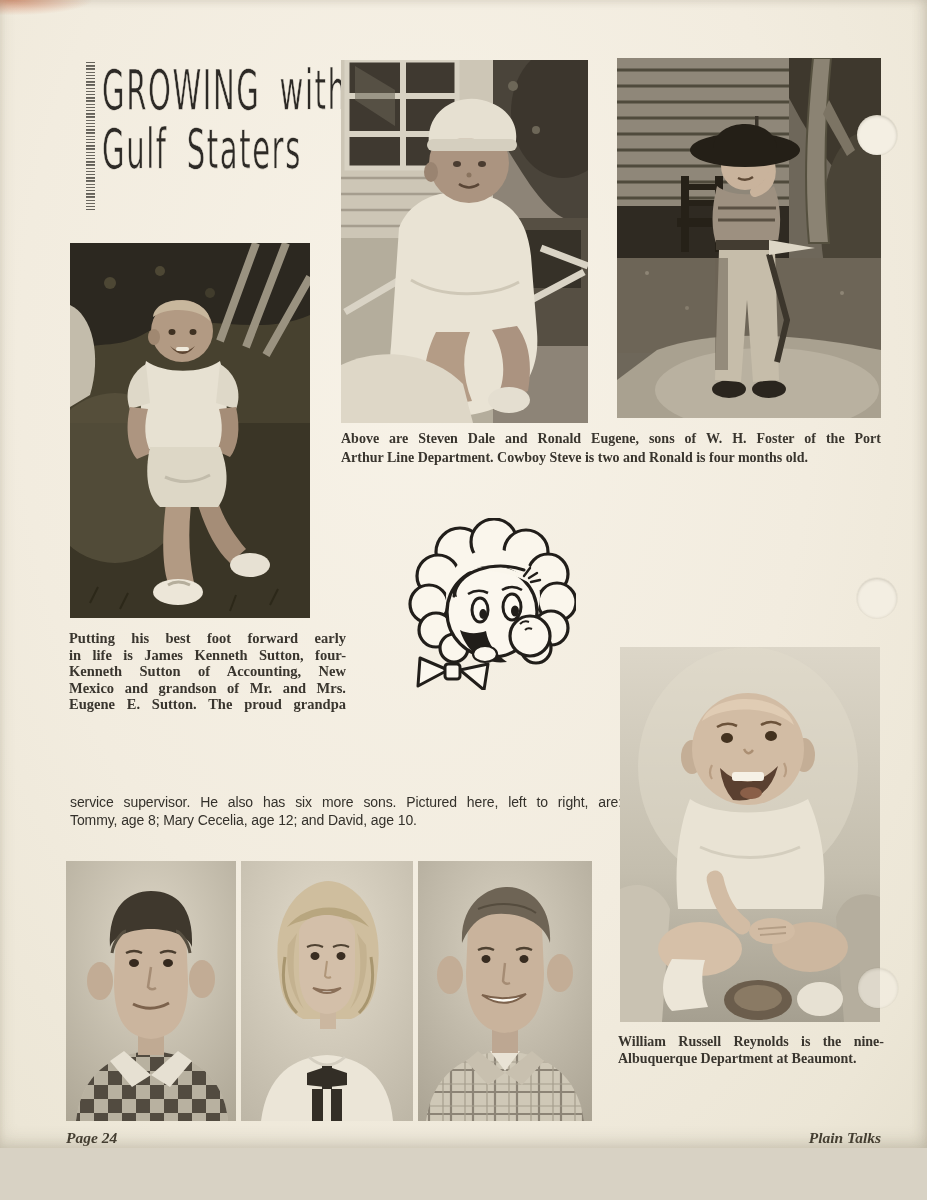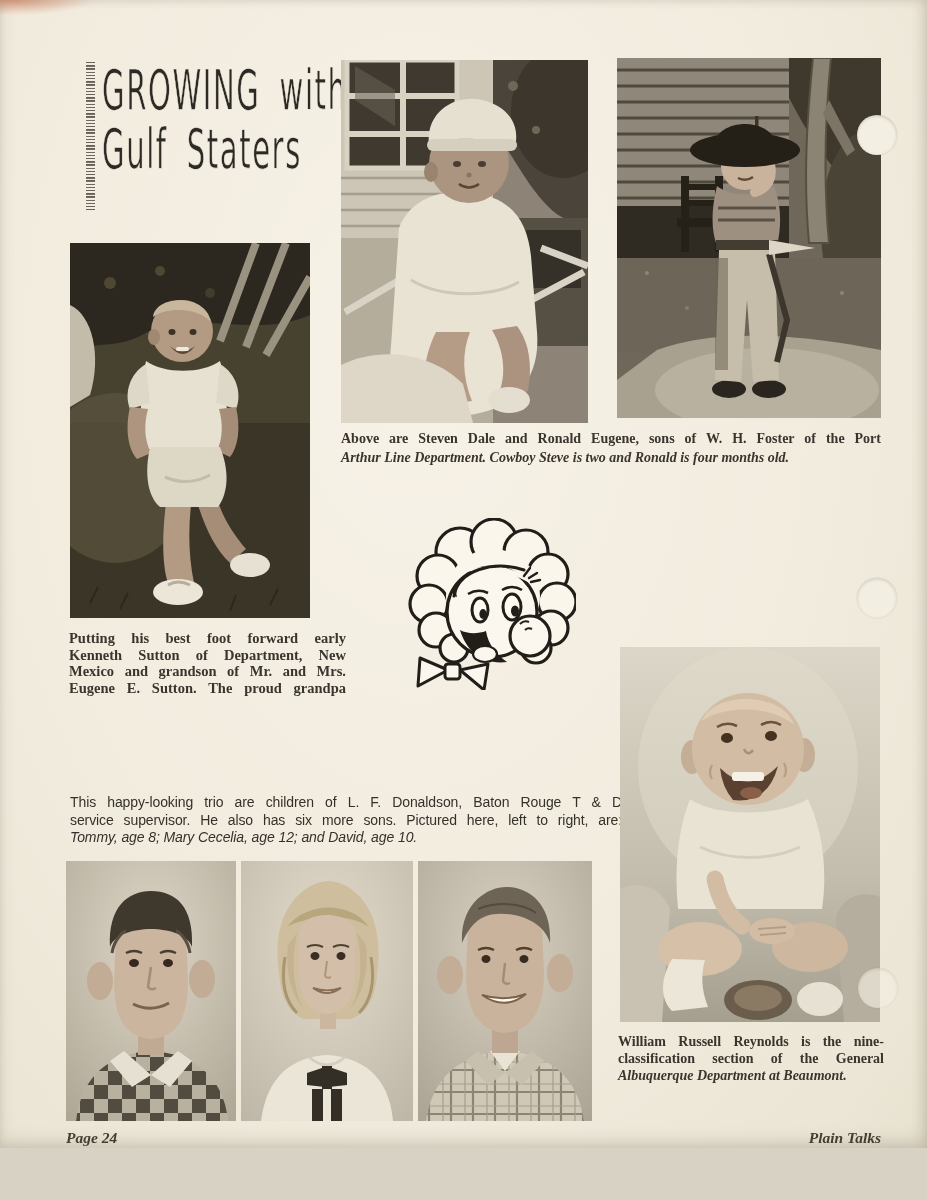--- a/index.html
+++ b/index.html
@@ -25,21 +25,21 @@
     position:absolute; left:102px; white-space:nowrap; line-height:1;
     font-family:"DejaVu Sans", sans-serif; font-weight:normal; color:#2d2a26;
     font-size:56px; letter-spacing:3px; word-spacing:16px;
     transform:scaleX(.52); transform-origin:left top;
     -webkit-text-stroke:.7px #f2ecdf;
   }
   .tl1{ top:62px; } .tl2{ top:121px; }
   
   .cap{ position:absolute; color:#39352e; }
   .cap .jline{ text-align:justify; text-align-last:justify; }
-  .cap .jline.last{ text-align-last:left;font-style:italic; }
+  .cap .jline.last{ text-align-last:left; }
   #cap-foster   { left:341px; top:429px; width:540px; font:bold 14px/19px "Liberation Serif", serif; }
   #cap-sutton   { left:69px;  top:630px; width:277px; font:bold 14.5px/16.6px "Liberation Serif", serif; }
   #cap-donaldson{ left:70px;  top:794px; width:552px; font:normal 14px/17.6px "Liberation Sans", sans-serif; color:#34312b; letter-spacing:-.1px; }
   #cap-reynolds { left:618px; top:1033px; width:266px; font:bold 14px/17px "Liberation Serif", serif; }
   
   .photo{ position:absolute; overflow:hidden; background:#8a8274; }
   .photo svg{ display:block; width:100%; height:100%; }
   #ph-ronald { left:341px; top:60px;  width:247px; height:363px; }
   #ph-steve  { left:617px; top:58px;  width:264px; height:360px; }
   #ph-james  { left:70px;  top:243px; width:240px; height:375px; }
@@ -188,21 +188,22 @@
       <ellipse cx="102" cy="89" rx="3.5" ry="3" fill="#3f3122"></ellipse>
       <ellipse cx="123" cy="89" rx="3.5" ry="3" fill="#3f3122"></ellipse>
       <path d="M100 103 Q112 114 125 103 Q113 119 100 103 Z" fill="#5d4633"></path>
       <rect x="106" y="104" width="13" height="4" rx="2" fill="#efe9db"></rect>
       <path stroke="#2c2819" stroke-width="2" fill="none" d="M20 360 L28 344 M50 366 L58 350 M200 362 L208 346 M160 368 L166 352"></path>
     </svg>
   </figure>
 
   <div class="cap" id="cap-sutton">
       <div class="jline">Putting his best foot forward early</div>
-      <div class="jline">Kenneth Sutton of Department, New</div>
+      <div class="jline">in life is James Kenneth Sutton, four-</div>
+      <div class="jline">Kenneth Sutton of Accounting, New</div>
       <div class="jline">Mexico and grandson of Mr. and Mrs.</div>
       <div class="jline">Eugene E. Sutton.  The proud grandpa</div>
     </div>
 
   <div class="mascot" role="img" aria-label="curly-haired-mascot-icon">
     <svg viewBox="0 0 168 172">
       <g stroke="#211e1a" stroke-width="3.2" fill="#faf6ec">
         <circle cx="52" cy="34" r="24"></circle>
           <circle cx="86" cy="24" r="23"></circle>
           <circle cx="118" cy="34" r="22"></circle>
@@ -235,21 +236,20 @@
       <path d="M112 106 Q116 102 121 104 M117 112 Q120 109 124 111" stroke="#211e1a" stroke-width="2" fill="none"></path>
       <g stroke="#211e1a" stroke-width="3" fill="#fbf7ee" stroke-linejoin="round">
         <path d="M40 152 L12 140 L10 168 Z"></path>
         <path d="M52 152 L80 146 L76 172 Z"></path>
         <rect x="37" y="146" width="15" height="15" rx="3"></rect>
       </g>
     </svg>
   </div>
 
   <div class="cap" id="cap-donaldson">
-      <div class="jline">This happy-looking trio are children of L. F. Donaldson, Baton Rouge T &amp; D</div>
       <div class="jline">service supervisor.  He also has six more sons.  Pictured here, left to right, are:</div>
       <div class="jline last">Tommy, age 8; Mary Cecelia, age 12; and David, age 10.</div>
     </div>
 
   <figure class="photo" id="ph-tommy" style="margin:0" role="img" aria-label="School portrait of a boy with a crew cut in a checkered shirt">
     <svg viewBox="0 0 170 260" preserveAspectRatio="none">
       <defs>
         <radialGradient id="gE" cx="50%" cy="32%" r="85%">
           <stop offset="0" stop-color="#ddd6c6"></stop>
             <stop offset="1" stop-color="#ada695"></stop>
@@ -379,21 +379,20 @@
       <path d="M124 102 Q128 110 133 103" stroke="#ab8f73" stroke-width="2.4" fill="none"></path>
       <path d="M100 121 Q128 149 158 119 Q148 157 113 153 Q102 140 100 121 Z" fill="#5a4030"></path>
       <rect x="112" y="125" width="32" height="9" rx="3" fill="#f6f1e6"></rect>
       <ellipse cx="131" cy="146" rx="11" ry="6" fill="#8a5f48"></ellipse>
       <path d="M92 118 Q88 126 92 132 M164 116 Q168 124 164 130" stroke="#b89d82" stroke-width="2.2" fill="none"></path>
     </svg>
   </figure>
 
   <div class="cap" id="cap-reynolds">
       <div class="jline">William Russell Reynolds is the nine-</div>
-      <div class="jline">classification section of the General</div>
       <div class="jline last">Albuquerque Department at Beaumont.</div>
     </div>
 
   <div class="footer-text" id="footer-left">Page 24</div>
   <div class="footer-text" id="footer-right">Plain Talks</div>
 
   <div class="hole" id="hole1"></div>
   <div class="hole" id="hole2"></div>
   <div class="hole" id="hole3"></div>
 

